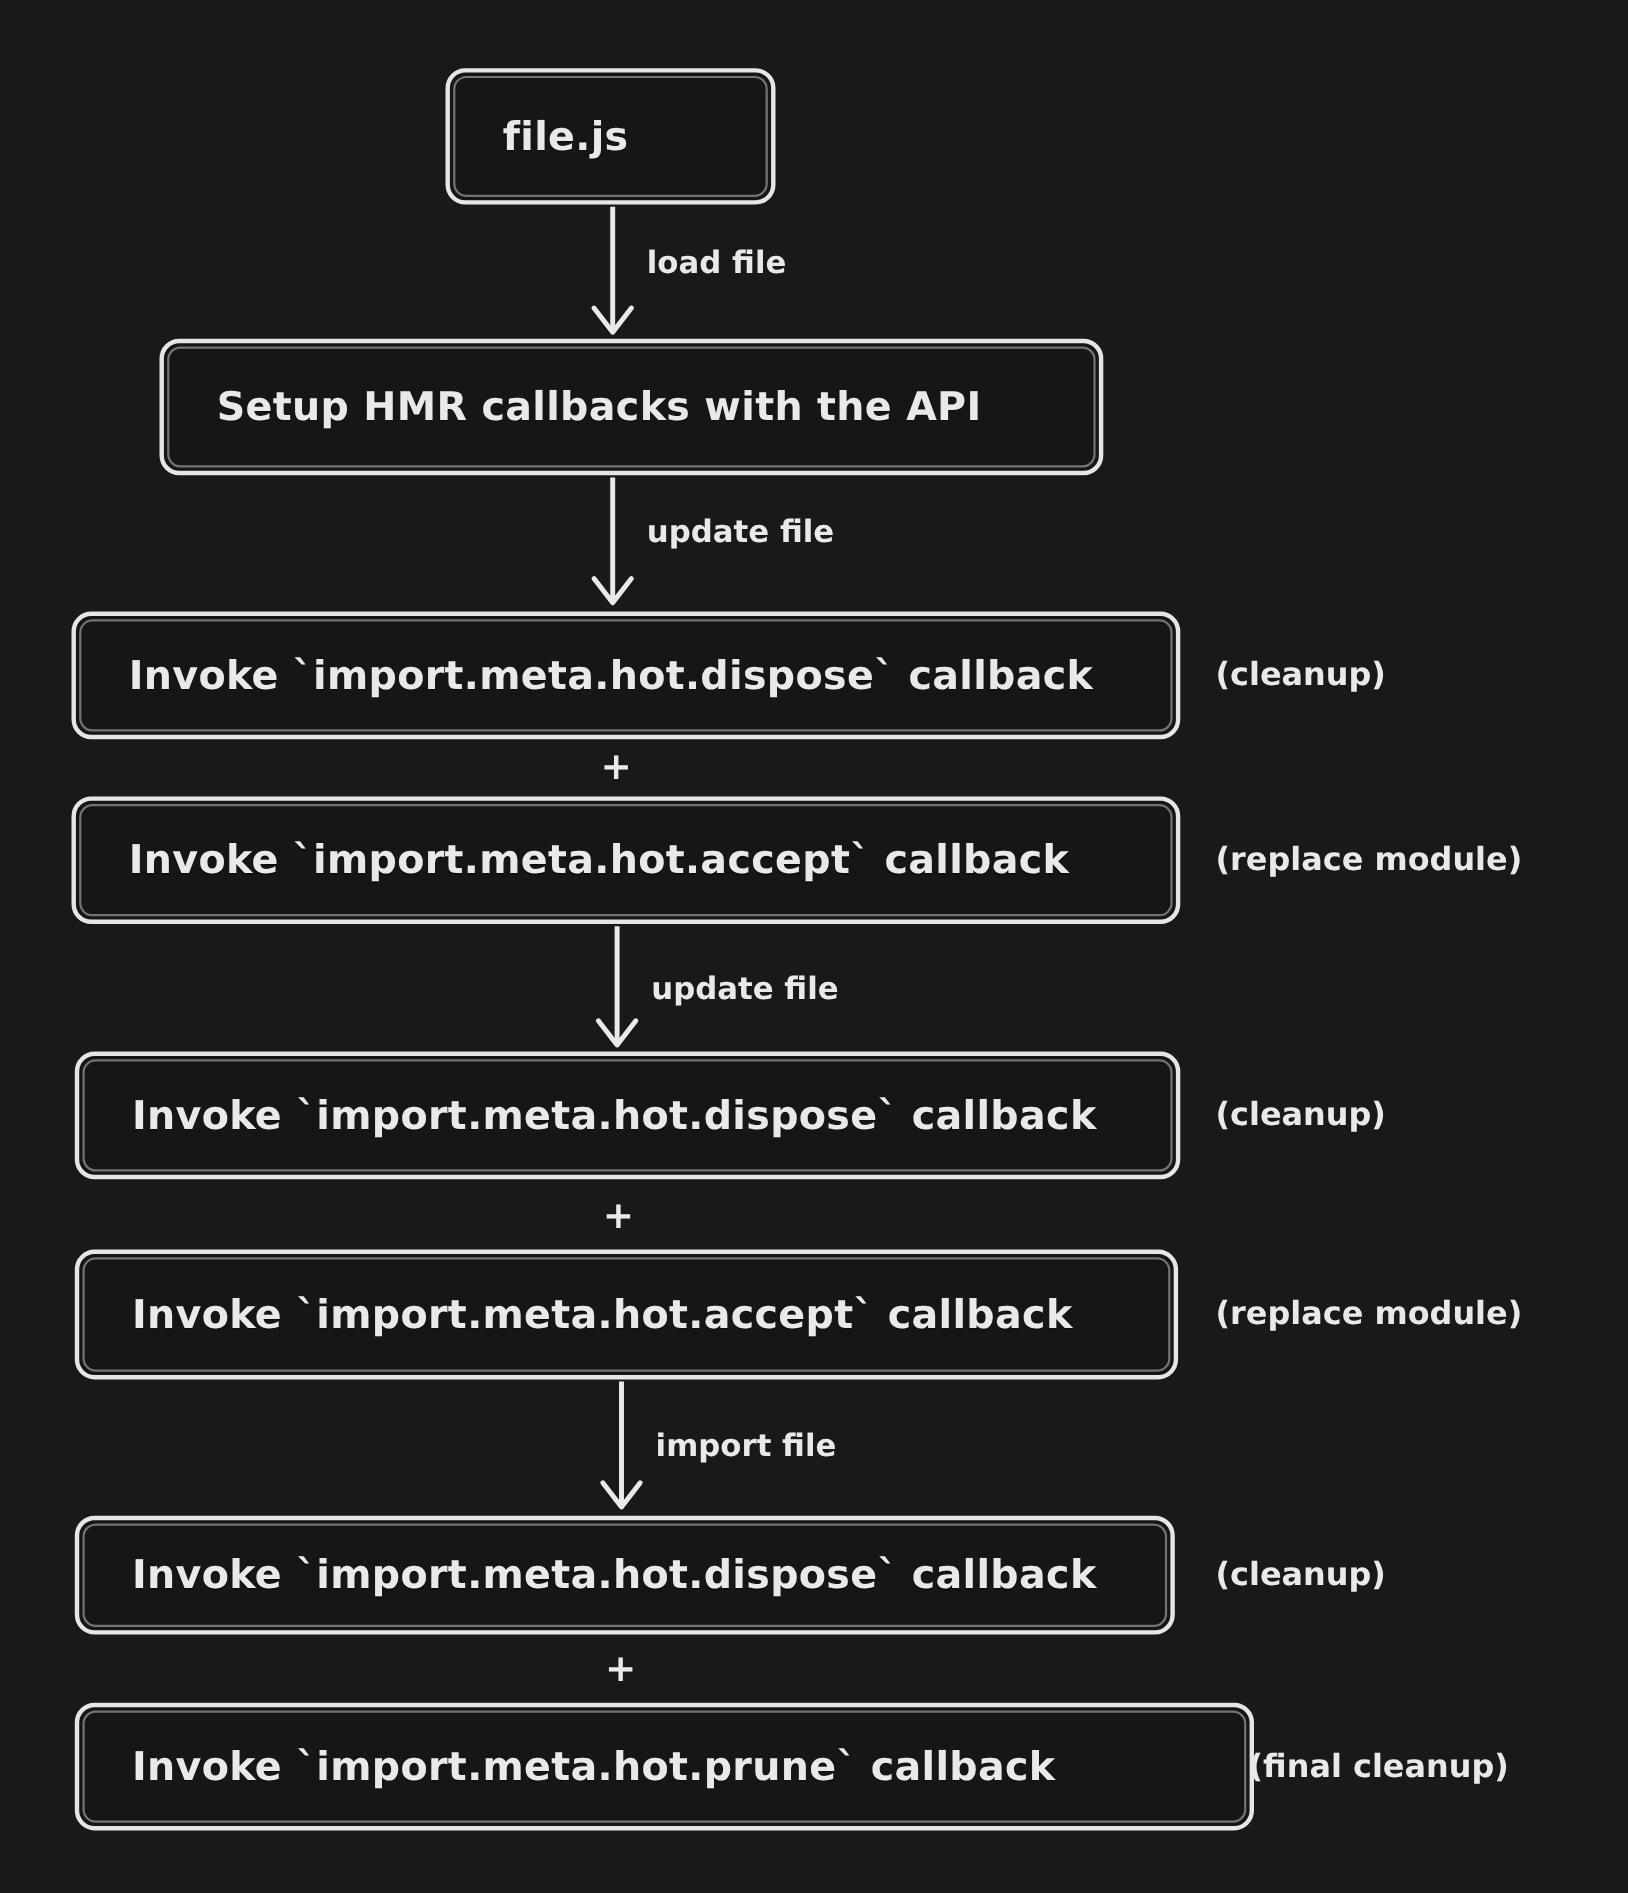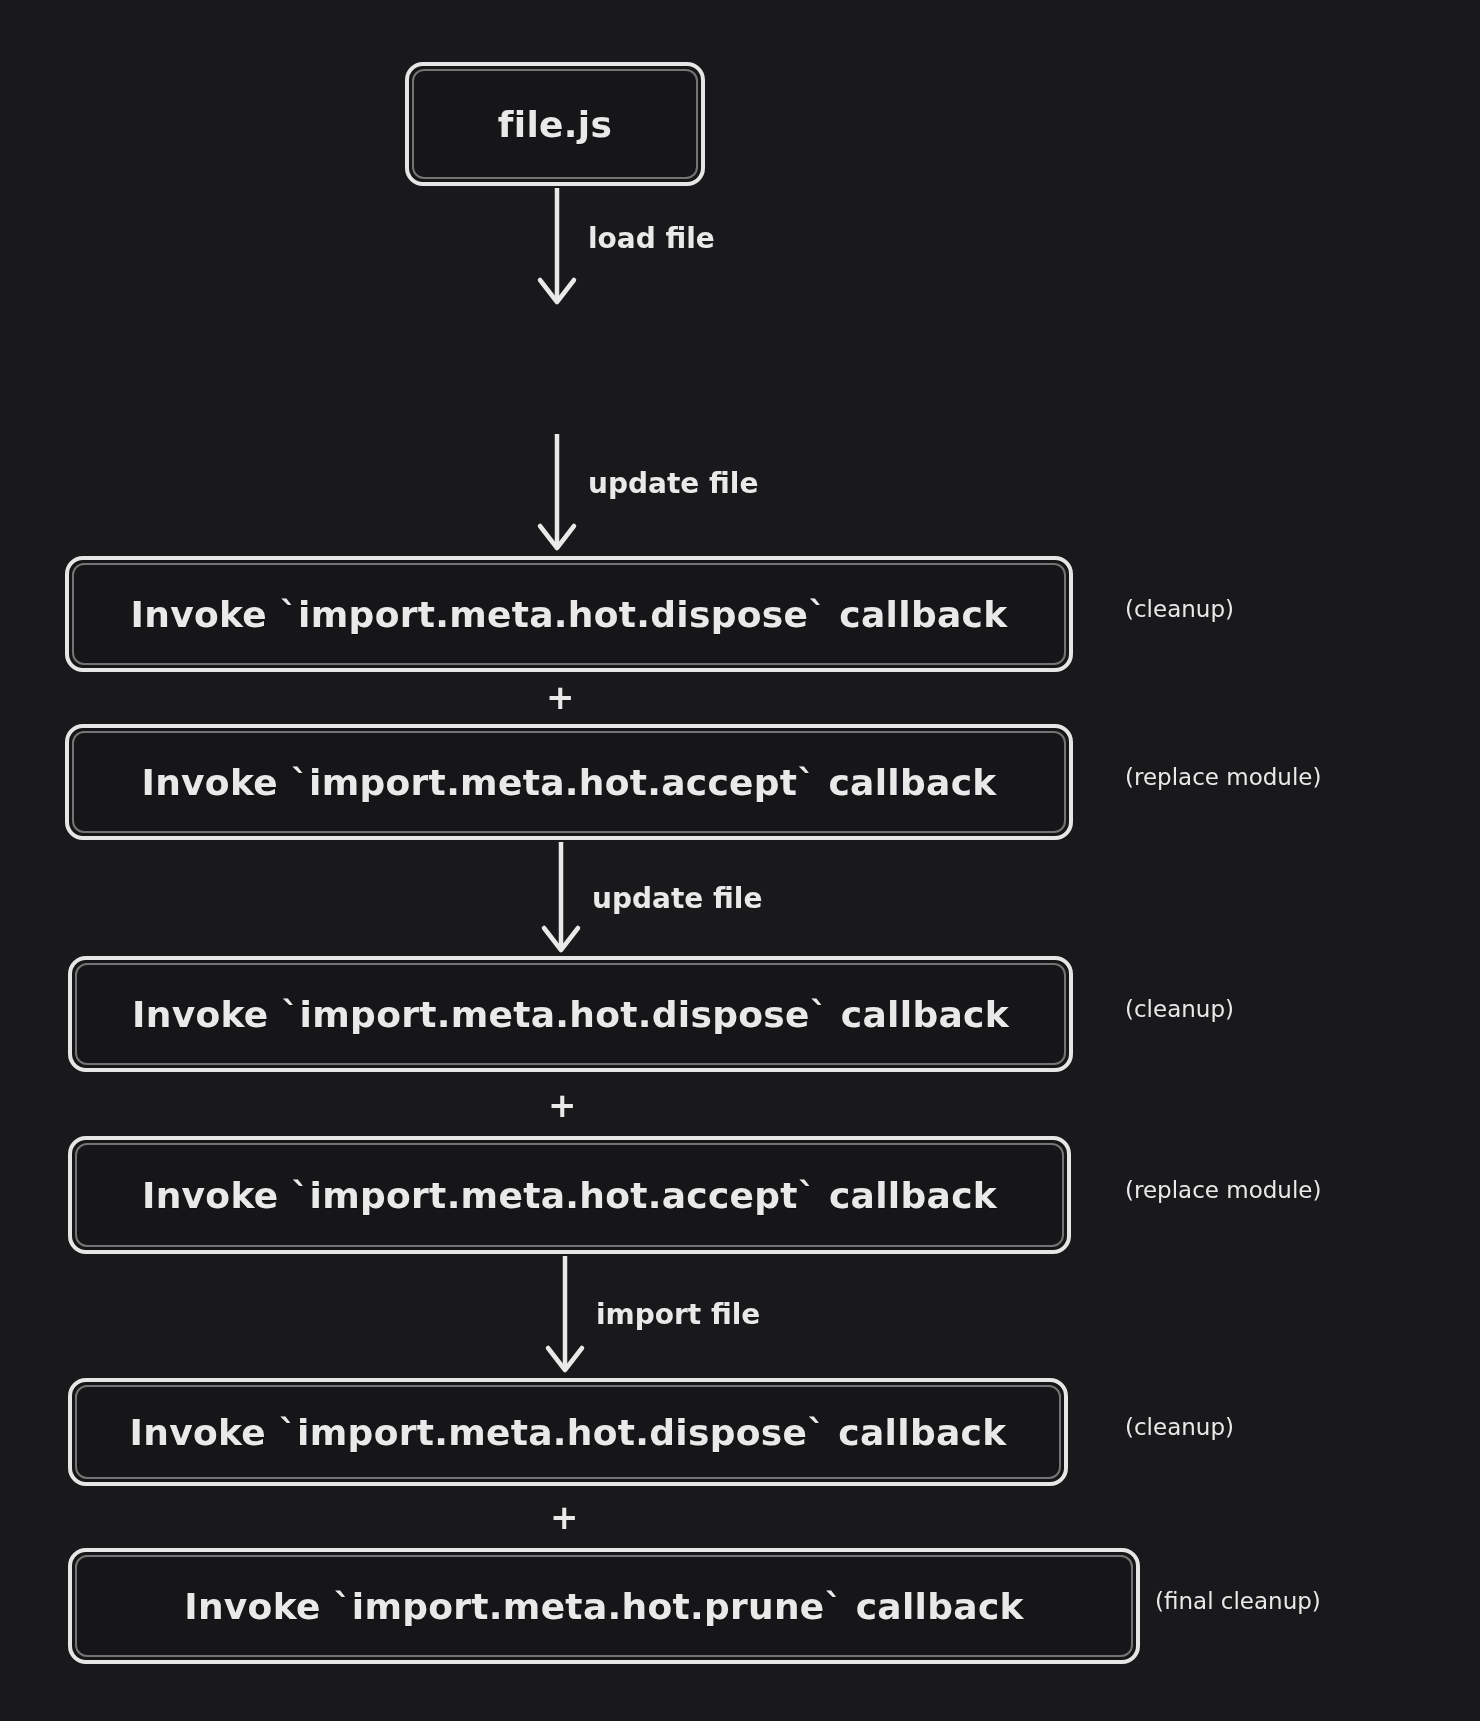--- a/index.html
+++ b/index.html
@@ -14,24 +14,24 @@
     background: #19191b;
     font-family: "DejaVu Sans", sans-serif;
     color: #e9e9e9;
     overflow: hidden;
   }
   .node {
     position: absolute;
     box-sizing: border-box;
     display: flex;
     align-items: center;
-    justify-content: center;
     border: 4px solid #e6e6e6;
     border-radius: 18px;
     background: #161618;
+    padding-left: 48px;
   }
   .node::before {
     content: "";
     position: absolute;
     inset: 3px;
     border: 2px solid rgba(230,230,230,0.45);
     border-radius: 12px;
     pointer-events: none;
   }
   .node-label {
@@ -42,24 +42,23 @@
     text-shadow: 0 1px 0 rgba(0,0,0,0.4);
   }
   .edge-label {
     position: absolute;
     font-size: 28px;
     font-weight: 700;
     white-space: nowrap;
   }
   .annotation {
     position: absolute;
-    font-size: 23px;
-    font-weight: 400;
+    font-size: 29px;
+    font-weight: 700;
     white-space: nowrap;
-    margin-left: 20px;
   }
   .plus {
     position: absolute;
     font-size: 34px;
     font-weight: 700;
     line-height: 36px;
   }
   .arrow {
     position: absolute;
   }
@@ -75,20 +74,23 @@
   </div>
 
   <div class="arrow" style="left:529px; top:188px;">
     <svg width="56" height="118" viewBox="0 0 56 118">
       <line x1="28" y1="0" x2="28" y2="110" stroke="#e9e9e9" stroke-width="4.5" stroke-linecap="round"></line>
       <polyline points="11,92 28,114 45,92" fill="none" stroke="#e9e9e9" stroke-width="4.5" stroke-linecap="round" stroke-linejoin="round"></polyline>
     </svg>
   </div>
   <div class="edge-label" style="left:588px; top:222px;">load file</div>
 
+  <div class="node" style="left:145px; top:308px; width:858px; height:124px;">
+    <span class="node-label">Setup HMR callbacks with the API</span>
+  </div>
 
   <div class="arrow" style="left:529px; top:434px;">
     <svg width="56" height="118" viewBox="0 0 56 118">
       <line x1="28" y1="0" x2="28" y2="110" stroke="#e9e9e9" stroke-width="4.5" stroke-linecap="round"></line>
       <polyline points="11,92 28,114 45,92" fill="none" stroke="#e9e9e9" stroke-width="4.5" stroke-linecap="round" stroke-linejoin="round"></polyline>
     </svg>
   </div>
   <div class="edge-label" style="left:588px; top:467px;">update file</div>
 
   <div class="node" style="left:65px; top:556px; width:1008px; height:116px;">

